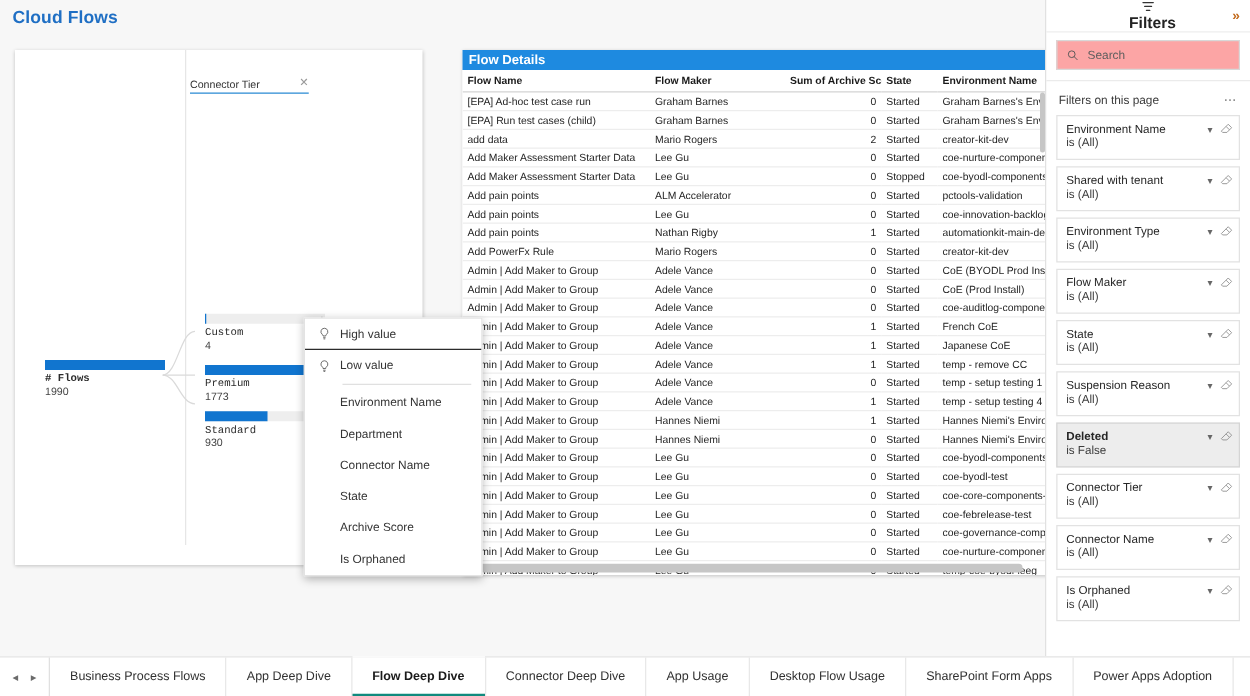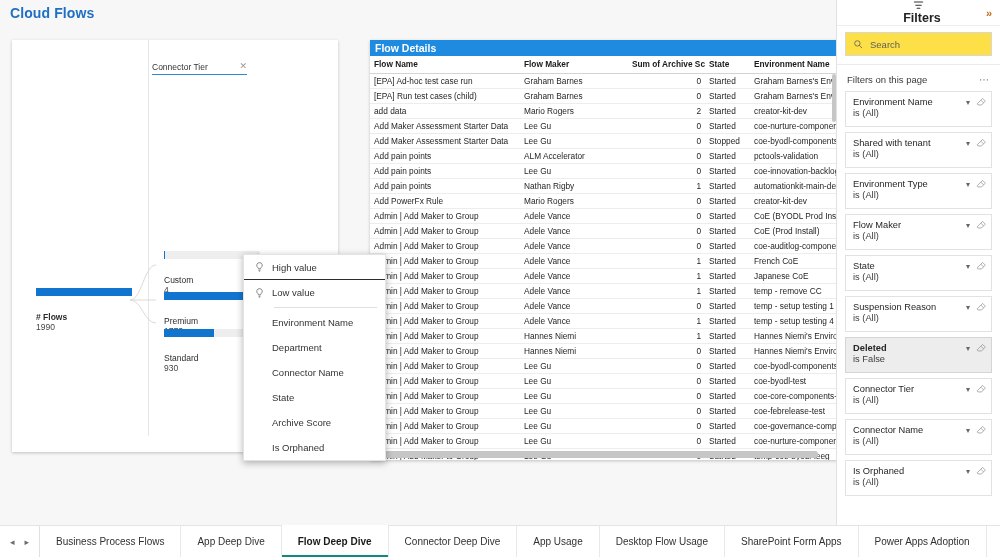--- a/index.html
+++ b/index.html
@@ -39,21 +39,21 @@
   .chip .x {
     position: absolute; right: 0; top: -1px; font-size: 9px; color: #9a9a9a;
   }
   .levelline {
     position: absolute; top: 0; bottom: 0; width: 1px; background: #e6e6e6;
   }
 
   .node { position: absolute; width: 96px; }
   .node .bar-track { height: 8px; background: #eeeeee; position: relative; }
   .node .bar-fill { position: absolute; left: 0; top: 0; height: 8px; background: #1175cf; }
-  .node .n-label { font-size: 8.5px; color: #2b2b2b; margin-top: 16px; white-space: nowrap; }
+  .node .n-label { font-size: 8.5px; color: #2b2b2b; margin-top: 2px; white-space: nowrap; font-family: Liberation Mono, monospace; }
   .node .n-label.root { font-weight: bold; }
   .node .n-value { font-size: 8.5px; color: #444; margin-top: 0px; }
 
   .plus {
     position: absolute; width: 9px; height: 9px; color: #9b9b9b;
     font-size: 10px; line-height: 9px; text-align: center;
   }
   .connector { position: absolute; pointer-events: none; }
 
   
@@ -111,21 +111,21 @@
     height: 26px; display: flex; align-items: center; padding: 0 8px;
     border-bottom: 1px solid #eeeeee; position: relative; flex-direction: column;
   }
   .f-head .ftitle { font-size: 12.5px; font-weight: bold; color: #232323; margin-left: 7px; }
   .f-expand {
     position: absolute; right: 8px; top: 50%; transform: translateY(-50%);
     font-size: 11px; color: #c26a1d; font-weight: bold;
   }
   .f-search {
     margin: 6px 8px 8px 8px; height: 24px; border: 1px solid #d8d8d8;
-    display: flex; align-items: center; padding: 0 7px; background: #fde047;
+    display: flex; align-items: center; padding: 0 7px; background: #fca5a5;
   }
   .f-search .ph { font-size: 9.5px; color: #5d5d5d; margin-left: 7px; }
   .f-sep { height: 1px; background: #ebebeb; margin: 0; }
   .f-sectionrow {
     display: flex; align-items: center; justify-content: space-between;
     padding: 9px 10px 6px 10px;
   }
   .f-section { font-size: 9.5px; color: #3a3a3a; }
   .f-dots { font-size: 10px; color: #777; letter-spacing: 1px; }
   .f-card {

